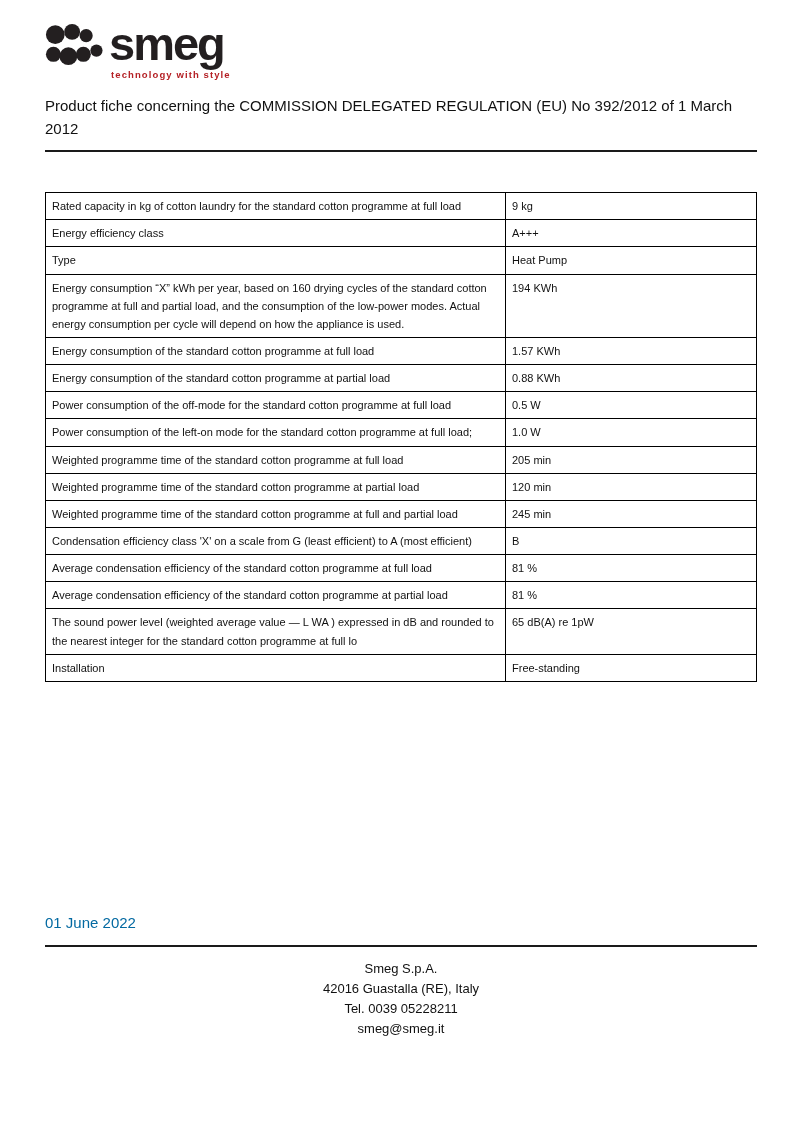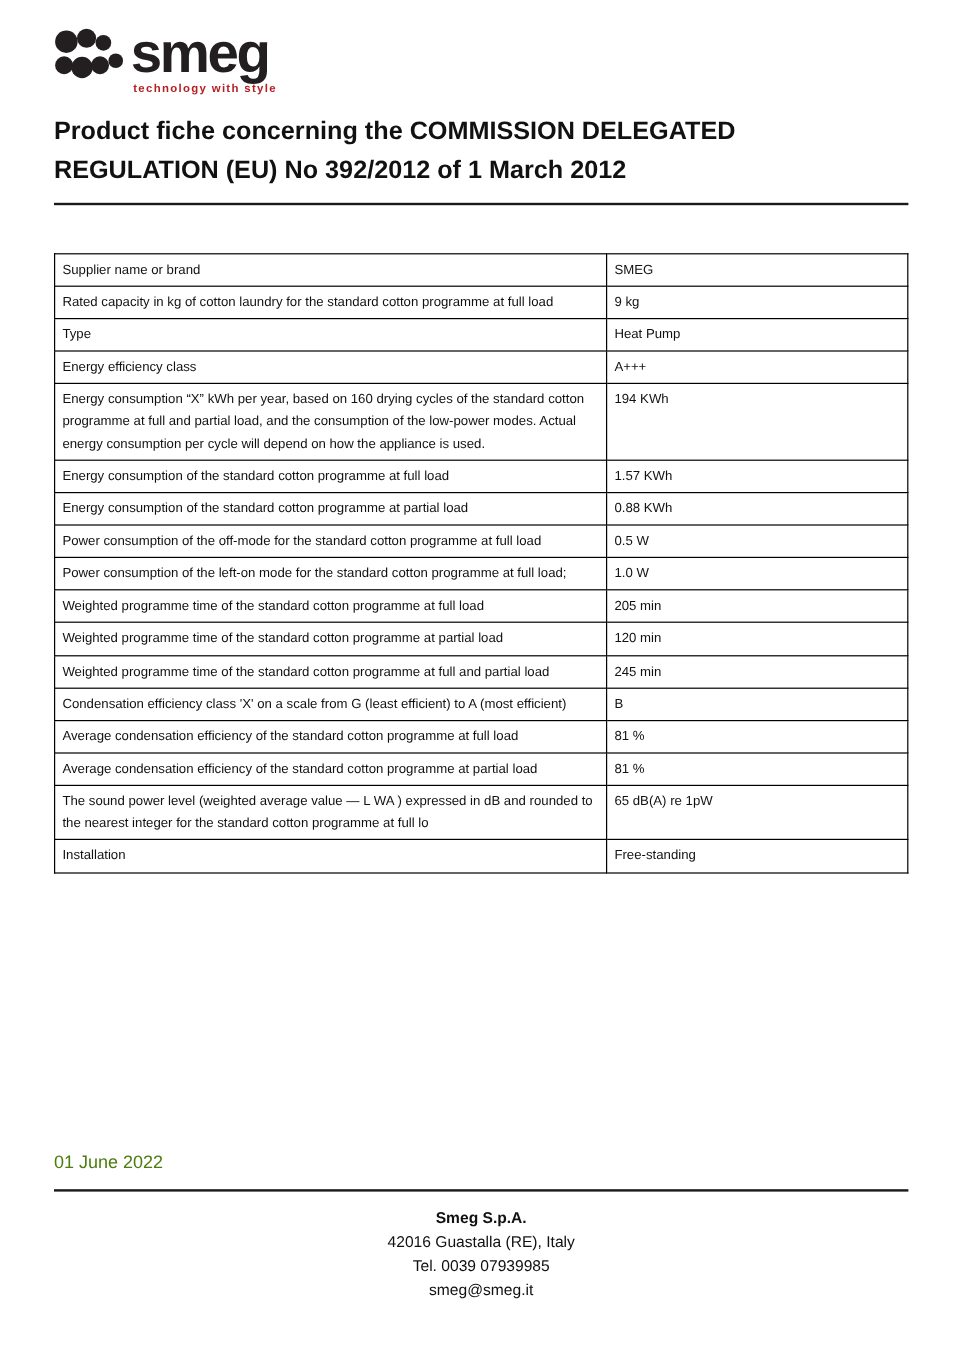--- a/index.html
+++ b/index.html
@@ -38,22 +38,22 @@
     font-weight: 700;
     letter-spacing: 1.1px;
     color: var(--tagline-red, #b41f24);
     margin-top: 2px;
     margin-left: 2px;
     text-align: right;
   }
 
   
   .title {
-    font-size: 21px;
-    font-weight: 700;
+    font-size: 15px;
+    font-weight: 400;
     line-height: 1.55;
     margin-top: 12px;
     padding-right: 10px;
   }
   hr.rule {
     border: none;
     border-top: 2px solid #1a1a1a;
     margin-top: 10px;
   }
 
@@ -72,34 +72,34 @@
     vertical-align: top;
     word-wrap: break-word;
   }
   td.lbl { width: 460px; }
   td.val { width: auto; }
 
   
   .date {
     margin-top: 232px;
     font-size: 15px;
-    color: #4d7c0f;
+    color: #0369a1;
   }
   hr.footer-rule {
     margin-top: 14px;
     border-top: 2px solid #1a1a1a;
   }
   .footer {
     margin-top: 12px;
     text-align: center;
     font-size: 13px;
     line-height: 1.55;
     color: #111;
   }
-  .footer .company { font-weight: 700; text-align: center; }
+  .footer .company { font-weight: 400; text-align: center; }
 </style>
 </head>
 <body>
 
 <div class="page">
 
   <header class="logo">
     <svg class="dots" viewBox="0 0 62 46" aria-hidden="true">
       <circle cx="11" cy="12" r="10"></circle>
       <circle cx="29" cy="9" r="8.5"></circle>
@@ -114,34 +114,30 @@
       <div class="tagline">technology with style</div>
     </div>
   </header>
 
   <h1 class="title">Product fiche concerning the COMMISSION DELEGATED REGULATION (EU) No 392/2012 of 1 March 2012</h1>
   <hr class="rule">
 
   <table class="fiche">
     <tbody>
       <tr>
-        <td class="lbl">Supplier name or brand</td>
-        <td class="val">SMEG</td>
-      </tr>
-      <tr>
         <td class="lbl">Rated capacity in kg of cotton laundry for the standard cotton programme at full load</td>
         <td class="val">9 kg</td>
       </tr>
       <tr>
+        <td class="lbl">Energy efficiency class</td>
+        <td class="val">A+++</td>
+      </tr>
+      <tr>
         <td class="lbl">Type</td>
         <td class="val">Heat Pump</td>
-      </tr>
-      <tr>
-        <td class="lbl">Energy efficiency class</td>
-        <td class="val">A+++</td>
       </tr>
       <tr>
         <td class="lbl">Energy consumption “X” kWh per year, based on 160 drying cycles of the standard cotton programme at full and partial load, and the consumption of the low-power modes. Actual energy consumption per cycle will depend on how the appliance is used.</td>
         <td class="val">194 KWh</td>
       </tr>
       <tr>
         <td class="lbl">Energy consumption of the standard cotton programme at full load</td>
         <td class="val">1.57 KWh</td>
       </tr>
       <tr>
@@ -190,17 +186,17 @@
       </tr>
     </tbody>
   </table>
 
   <div class="date">01 June 2022</div>
   <hr class="rule footer-rule">
 
   <footer class="footer">
     <div class="company">Smeg S.p.A.</div>
     <div>42016 Guastalla (RE), Italy</div>
-    <div>Tel. 0039 07939985</div>
+    <div>Tel. 0039 05228211</div>
     <div>smeg@smeg.it</div>
   </footer>
 
 </div>
 
 </body></html>

